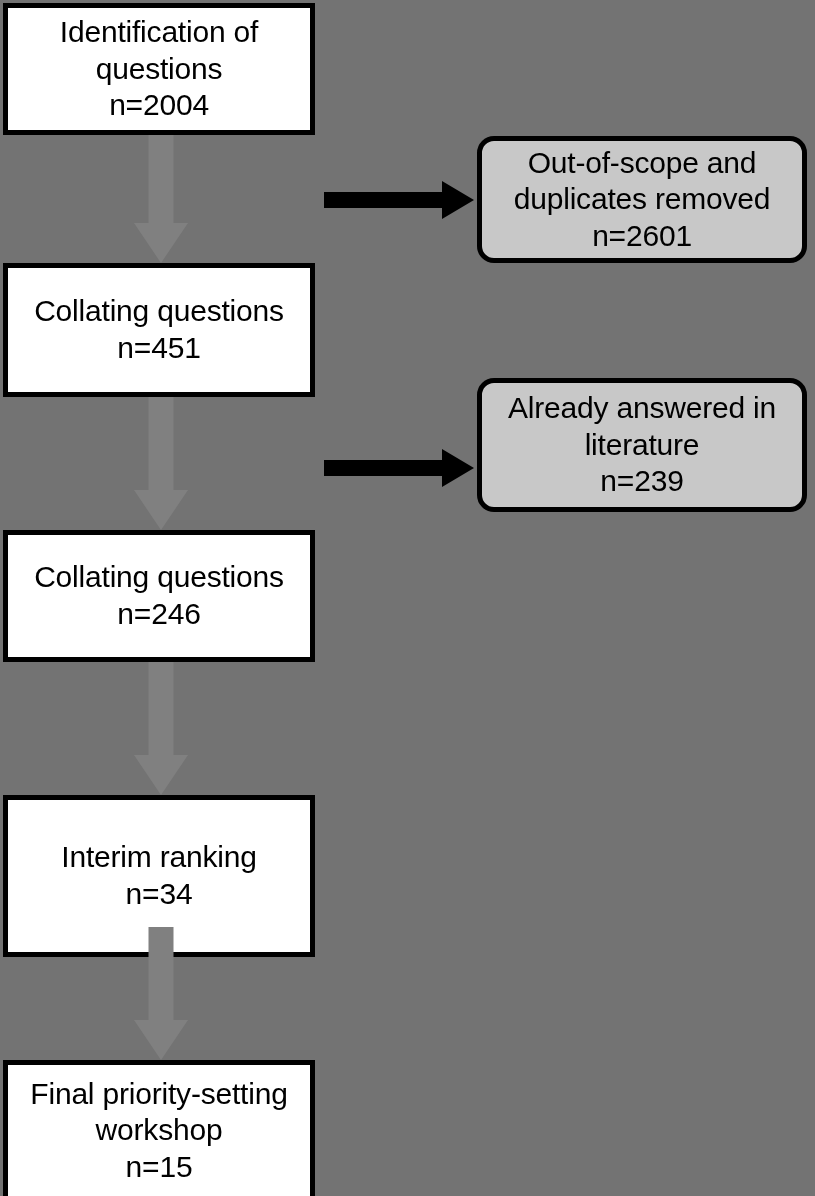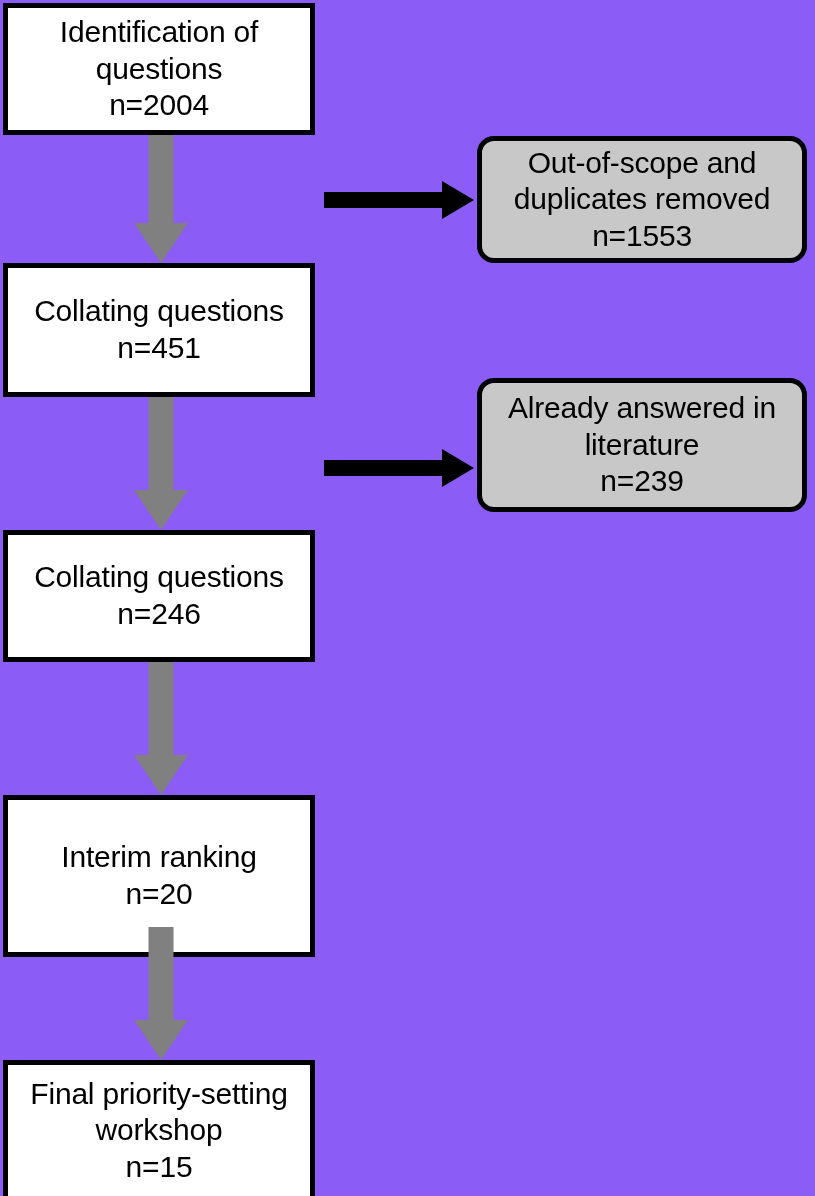--- a/index.html
+++ b/index.html
@@ -8,21 +8,21 @@
     background: #ffffff;
   }
   body {
     font-family: "Liberation Sans", sans-serif;
     -webkit-font-smoothing: antialiased;
   }
   #flowchart {
     position: relative;
     width: 815px;
     height: 1196px;
-    background: #8b5cf6;
+    background: #737373;
     overflow: hidden;
   }
   
   .proc-box {
     position: absolute;
     left: 3px;
     width: 312px;
     box-sizing: border-box;
     border: 5px solid #000000;
     background: #ffffff;
@@ -112,21 +112,21 @@
   </div>
 
   <div class="v-arrow" style="top:662px; height:133px;">
     <svg width="54" height="133" viewBox="0 0 54 133">
       <polygon points="14.5,0 39.5,0 39.5,93 54,93 27,133 0,93 14.5,93" fill="#808080"></polygon>
     </svg>
   </div>
 
   <div class="proc-box" style="top:795px; height:162px;">
     <span class="line">Interim ranking</span>
-    <span class="line">n=20</span>
+    <span class="line">n=34</span>
   </div>
 
   <div class="v-arrow" style="top:927px; height:133px;">
     <svg width="54" height="133" viewBox="0 0 54 133">
       <polygon points="14.5,0 39.5,0 39.5,93 54,93 27,133 0,93 14.5,93" fill="#808080"></polygon>
     </svg>
   </div>
 
   <div class="proc-box" style="top:1060px; height:136px; border-bottom-width:0;text-align:right;">
     <span class="line">Final priority-setting</span>
@@ -136,21 +136,21 @@
 
   <div class="h-arrow" style="top:181px;">
     <svg width="150" height="38" viewBox="0 0 150 38">
       <polygon points="0,11 118,11 118,0 150,19 118,38 118,27 0,27" fill="#000000"></polygon>
     </svg>
   </div>
 
   <div class="excl-box" style="top:136px; height:127px;">
     <span class="line">Out-of-scope and</span>
     <span class="line">duplicates removed</span>
-    <span class="line">n=1553</span>
+    <span class="line">n=2601</span>
   </div>
 
   <div class="h-arrow" style="top:449px;">
     <svg width="150" height="38" viewBox="0 0 150 38">
       <polygon points="0,11 118,11 118,0 150,19 118,38 118,27 0,27" fill="#000000"></polygon>
     </svg>
   </div>
 
   <div class="excl-box" style="top:378px; height:134px;">
     <span class="line">Already answered in</span>

